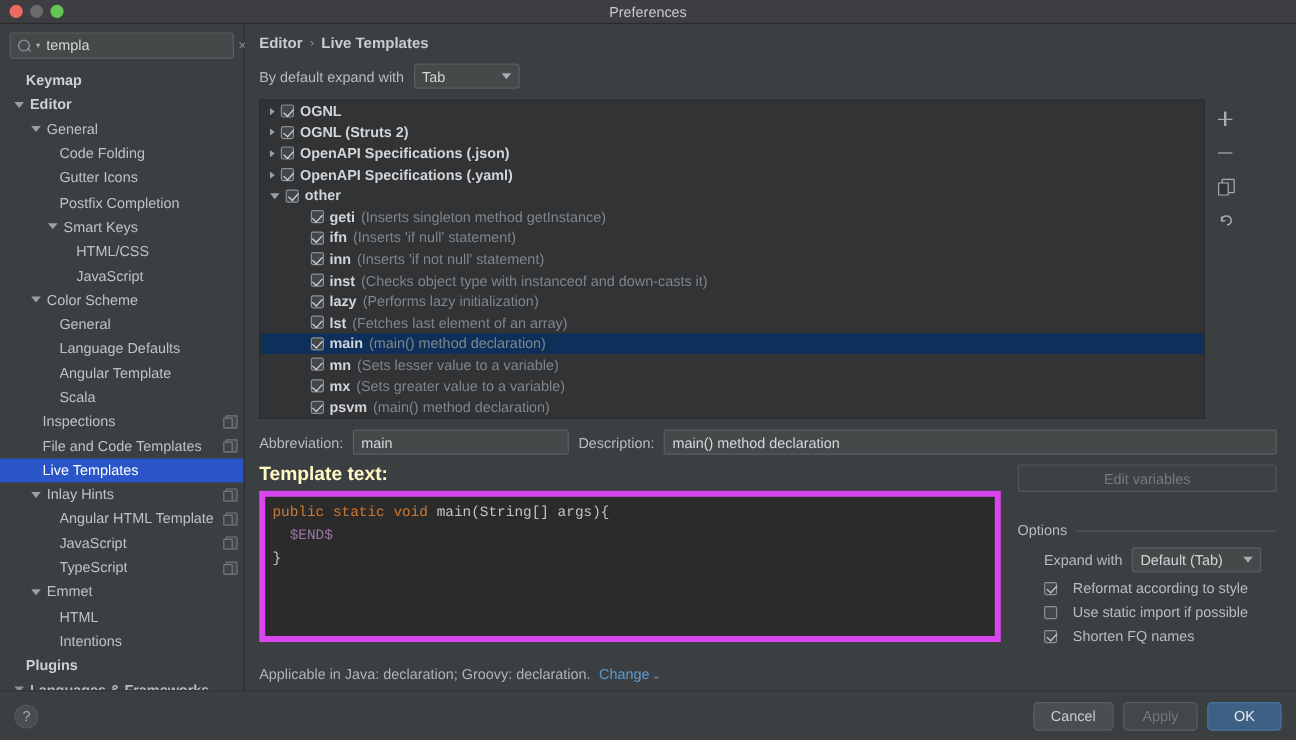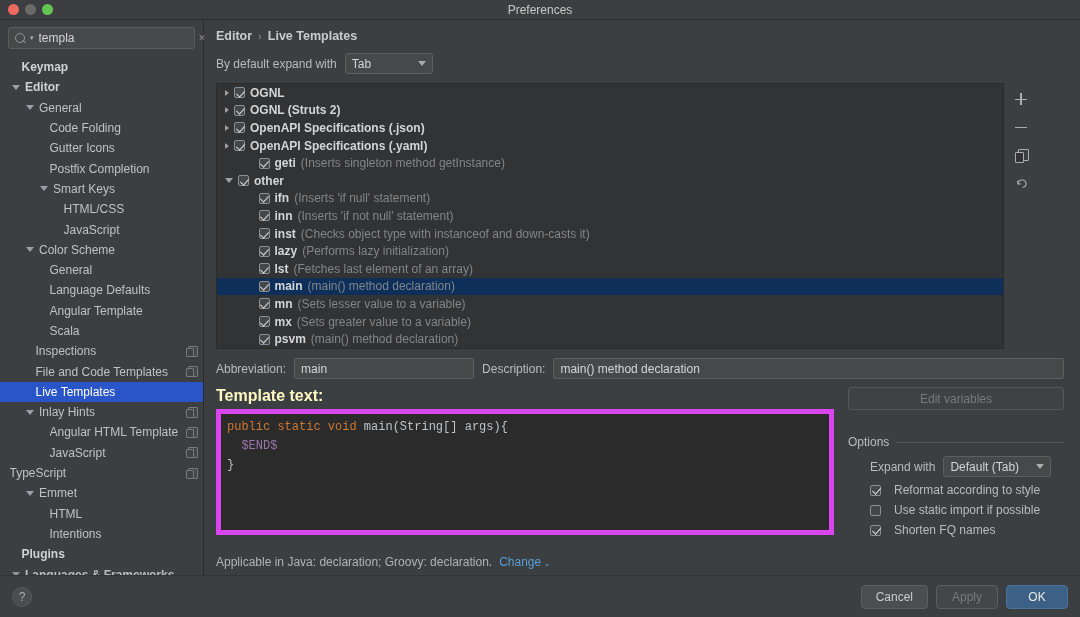--- a/index.html
+++ b/index.html
@@ -310,21 +310,21 @@
           <div class="trow" style="padding-left: 40px;">
             <span class="arrow none"></span>
             <span class="tlabel">Angular HTML Template</span>
             <span class="modicon"></span>
           </div>
           <div class="trow" style="padding-left: 40px;">
             <span class="arrow none"></span>
             <span class="tlabel">JavaScript</span>
             <span class="modicon"></span>
           </div>
-          <div class="trow" style="">
+          <div class="trow" style="padding-left: 40px;">
             <span class="arrow none"></span>
             <span class="tlabel">TypeScript</span>
             <span class="modicon"></span>
           </div>
           <div class="trow" style="padding-left: 26px;">
             <span class="arrow open"></span>
             <span class="tlabel">Emmet</span>
           </div>
           <div class="trow" style="padding-left: 40px;">
             <span class="arrow none"></span>
@@ -376,30 +376,30 @@
             <div class="lrow" style="padding-left: 8px;">
               <span class="larrow "></span>
               <span class="chk on"></span>
               <span class="grpname">OpenAPI Specifications (.json)</span>
             </div>
             <div class="lrow" style="padding-left: 8px;">
               <span class="larrow "></span>
               <span class="chk on"></span>
               <span class="grpname">OpenAPI Specifications (.yaml)</span>
             </div>
+            <div class="lrow" style="padding-left: 8px;">
+              <span class="larrow open"></span>
+              <span class="chk on"></span>
+              <span class="grpname">other</span>
+            </div>
             <div class="lrow" style="padding-left: 32px;">
               <span class="larrow none"></span>
               <span class="chk on"></span>
               <span class="abbr">geti</span>
               <span class="desc">(Inserts singleton method getInstance)</span>
-            </div>
-            <div class="lrow" style="padding-left: 8px;">
-              <span class="larrow open"></span>
-              <span class="chk on"></span>
-              <span class="grpname">other</span>
             </div>
             <div class="lrow" style="padding-left: 32px;">
               <span class="larrow none"></span>
               <span class="chk on"></span>
               <span class="abbr">ifn</span>
               <span class="desc">(Inserts 'if null' statement)</span>
             </div>
             <div class="lrow" style="padding-left: 32px;">
               <span class="larrow none"></span>
               <span class="chk on"></span>

